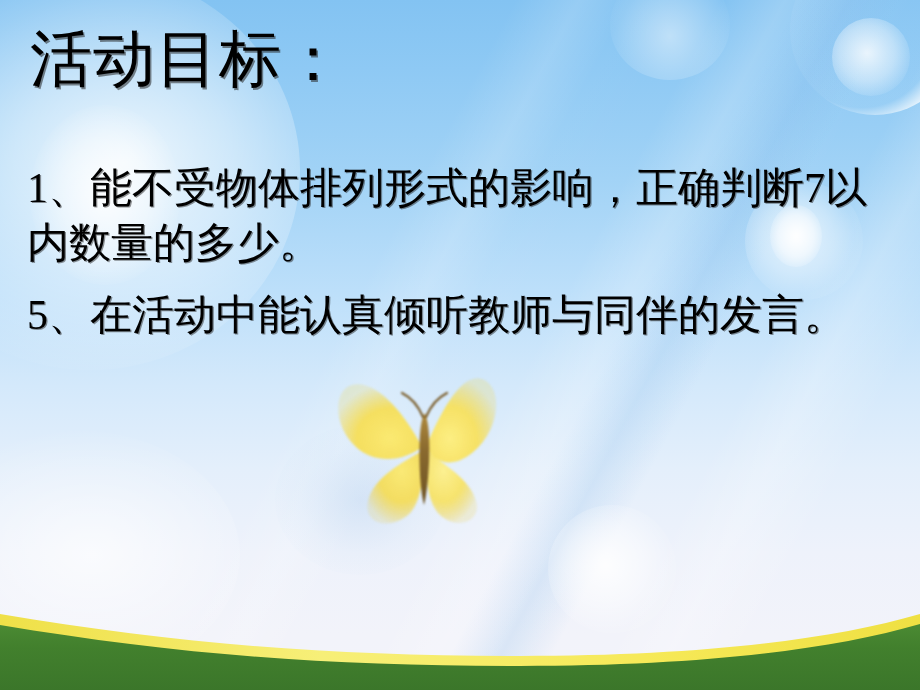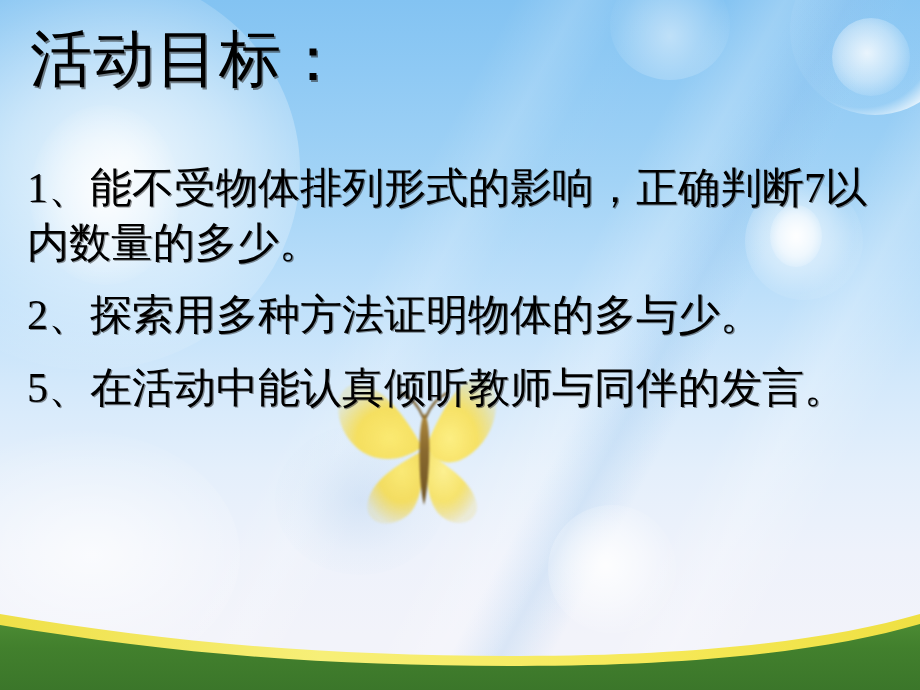--- a/index.html
+++ b/index.html
@@ -272,21 +272,20 @@
 
       <path d="M93 62 C 88 50, 80 42, 72 38" stroke="#7a5d2a" stroke-width="2.2" fill="none" stroke-linecap="round"></path>
       <path d="M96 62 C 101 50, 109 42, 117 38" stroke="#7a5d2a" stroke-width="2.2" fill="none" stroke-linecap="round"></path>
     </svg>
   </div>
 
   <div class="slide-title">活动目标：</div>
 
   <ul class="body-list">
     <li class="body-item">1、能不受物体排列形式的影响，正确判断7以内数量的多少。</li>
-    <li class="body-item">2、探索用多种方法证明物体的多与少。</li>
     <li class="body-item">5、在活动中能认真倾听教师与同伴的发言。</li>
   </ul>
 
   <div class="ground">
     <svg width="920" height="90" viewBox="0 0 920 90" preserveAspectRatio="none" xmlns="http://www.w3.org/2000/svg">
       <defs>
         <linearGradient id="hillGrad" x1="0" y1="0" x2="0" y2="1">
           <stop offset="0%" stop-color="#4b8a33"></stop>
           <stop offset="35%" stop-color="#42802d"></stop>
           <stop offset="100%" stop-color="#3b762a"></stop>

